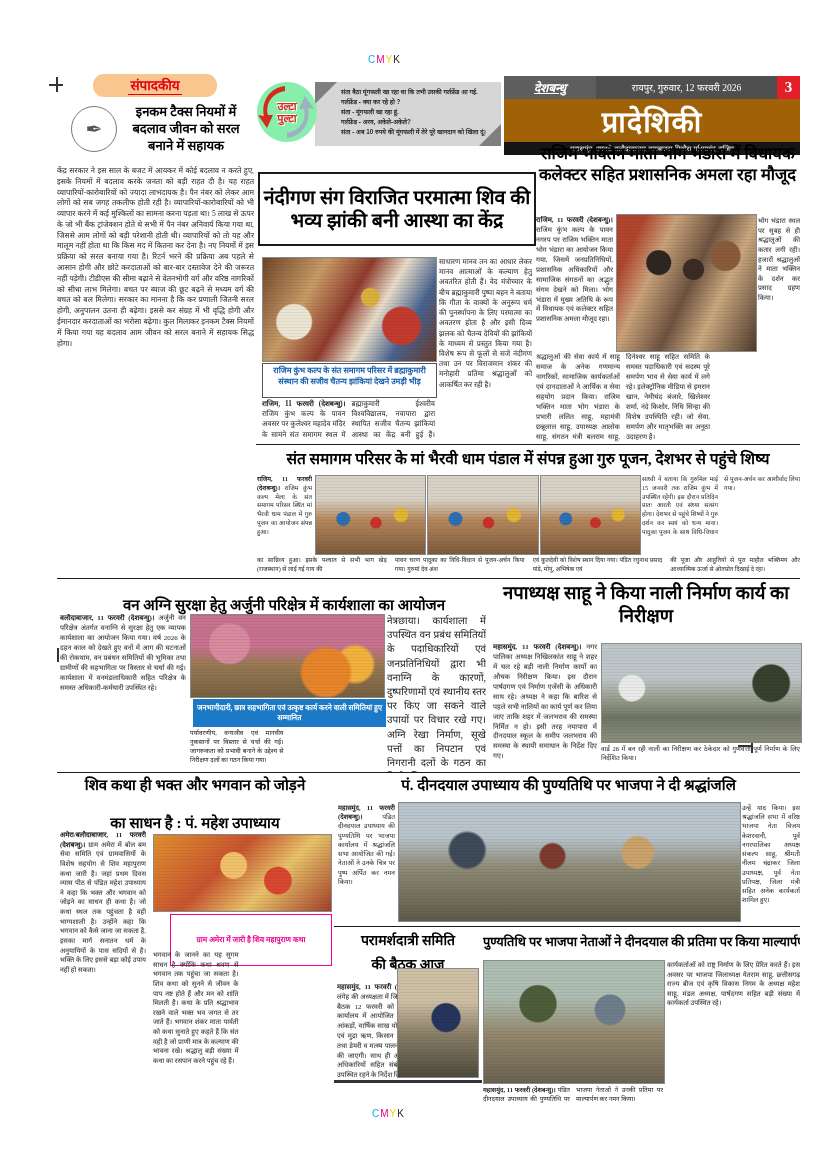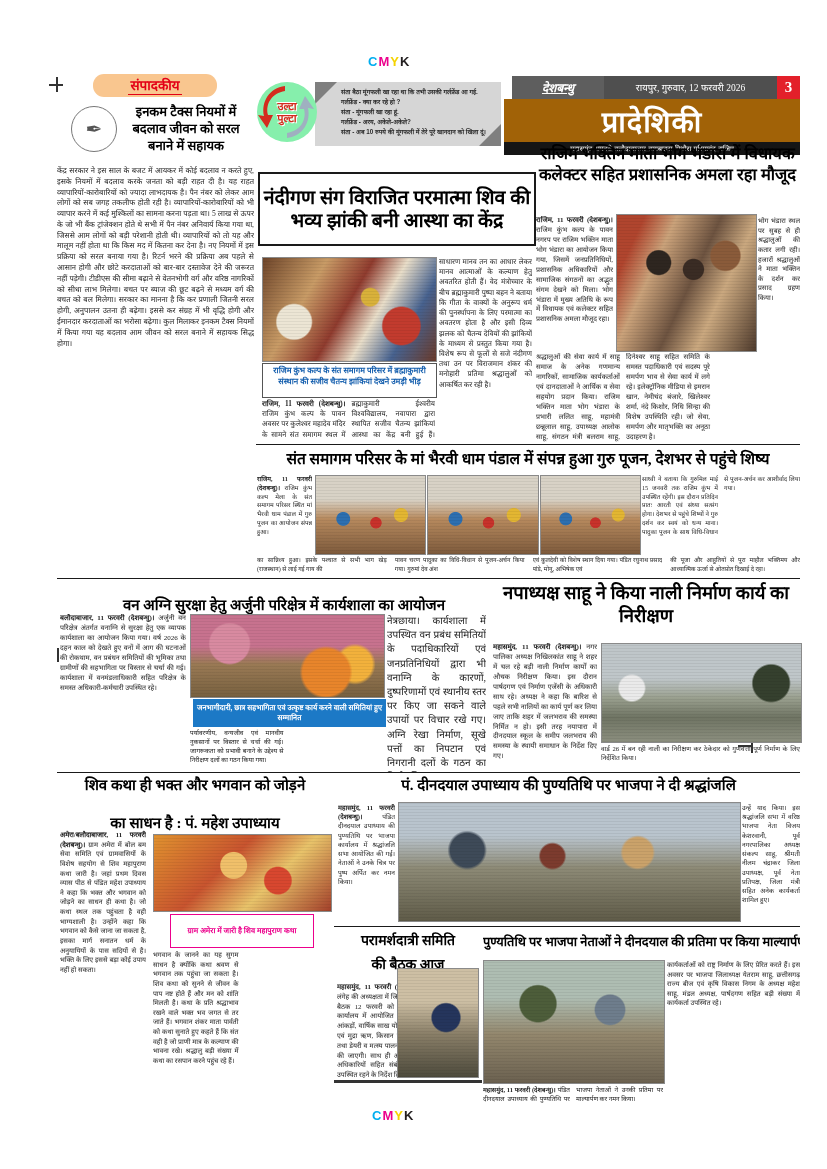--- a/index.html
+++ b/index.html
@@ -44,21 +44,21 @@
   .ph-sabha{background:radial-gradient(circle at 20% 40%,#3e4a58 0 6%,transparent 7%),
       radial-gradient(circle at 45% 45%,#7c3b2e 0 6%,transparent 7%),
       radial-gradient(circle at 70% 42%,#caa26a 0 6%,transparent 7%),
       linear-gradient(180deg,#b9c4cd 0 28%,#8d8a76 55%,#5f5b48);}
   .ph-police{background:radial-gradient(circle at 60% 45%,#25355c 0 18%,transparent 20%),
       linear-gradient(180deg,#cdbfa4 0 30%,#8a7f68 60%,#4d4a3c);}
   .ph-mala{background:radial-gradient(circle at 30% 35%,#4d5d3a 0 12%,transparent 13%),
       radial-gradient(circle at 70% 40%,#6e7d8c 0 10%,transparent 11%),
       linear-gradient(180deg,#aebdb2 0 30%,#93876d 60%,#6b6150);}
   
-  .mast-row1{display:flex;align-items:stretch;height:23px;background:#4f4f4f;margin-left:8px;}
+  .mast-row1{display:flex;align-items:stretch;height:23px;background:#4f4f4f;}
   .brand-box{width:92px;background:#5e5e5e;color:#fff;font-weight:bold;font-style:italic;
      font-size:12px;display:flex;align-items:center;justify-content:center;
      text-decoration:underline;}
   .date-box{flex:1;color:#fff;font-size:9.5px;display:flex;align-items:center;justify-content:center;}
   .pageno{width:23px;background:#e3202a;color:#fff;font-weight:bold;font-size:15px;
      display:flex;align-items:center;justify-content:center;}
   .section-banner{height:43px;background:#a16207;color:#fff;font-weight:bold;font-size:29px;
      display:flex;align-items:center;justify-content:center;letter-spacing:1px;}
   .districts{height:13px;background:#151515;color:#fff;font-size:7px;
      display:flex;align-items:center;justify-content:center;overflow:hidden;white-space:nowrap;}
@@ -79,22 +79,22 @@
   .ulta-circle{position:absolute;background:#86efac;border-radius:50%;}
   .ulta-text{position:absolute;inset:0;display:flex;flex-direction:column;align-items:center;
      justify-content:center;color:#d42b1e;font-weight:bold;font-size:11px;line-height:1.1;
      text-shadow:1px 1px 0 #fff,-1px -1px 0 #fff;}
   
   .cap-blue{color:#155fae;font-weight:bold;font-size:8px;line-height:1.35;text-align:center;
      border:1px solid #555;padding:2px;overflow:hidden;}
   .cap-bluebox{background:#1c79c6;color:#fff;font-weight:bold;font-size:7.4px;line-height:1.35;
      text-align:center;display:flex;align-items:center;justify-content:center;padding:1px 3px;overflow:hidden;}
   .cap-magenta{border:1.5px solid #ec008c;color:#ec008c;font-weight:bold;font-size:7.5px;line-height:1.3;
-     text-align:left;display:flex;align-items:center;justify-content:center;padding:1px;overflow:hidden;}
-  .cmyk{position:absolute;font-family:"Liberation Sans",sans-serif;font-weight:bold;font-size:13px;
+     text-align:left;display:flex;align-items:center;justify-content:center;padding:10px;overflow:hidden;}
+  .cmyk{position:absolute;font-family:"Liberation Sans",sans-serif;font-weight:normal;font-size:10px;
      letter-spacing:1px;}
   .cmyk .c{color:#00aeef}.cmyk .m{color:#ec008c}.cmyk .y{color:#f5d300}.cmyk .k{color:#231f20}
 </style>
 </head>
 <body>
 
 <div class="page">
 
   <div class="mark" style="left:49px;top:84px;width:14px;height:1.5px;"></div>
   <div class="mark" style="left:56px;top:77px;width:1.5px;height:15px;"></div>

